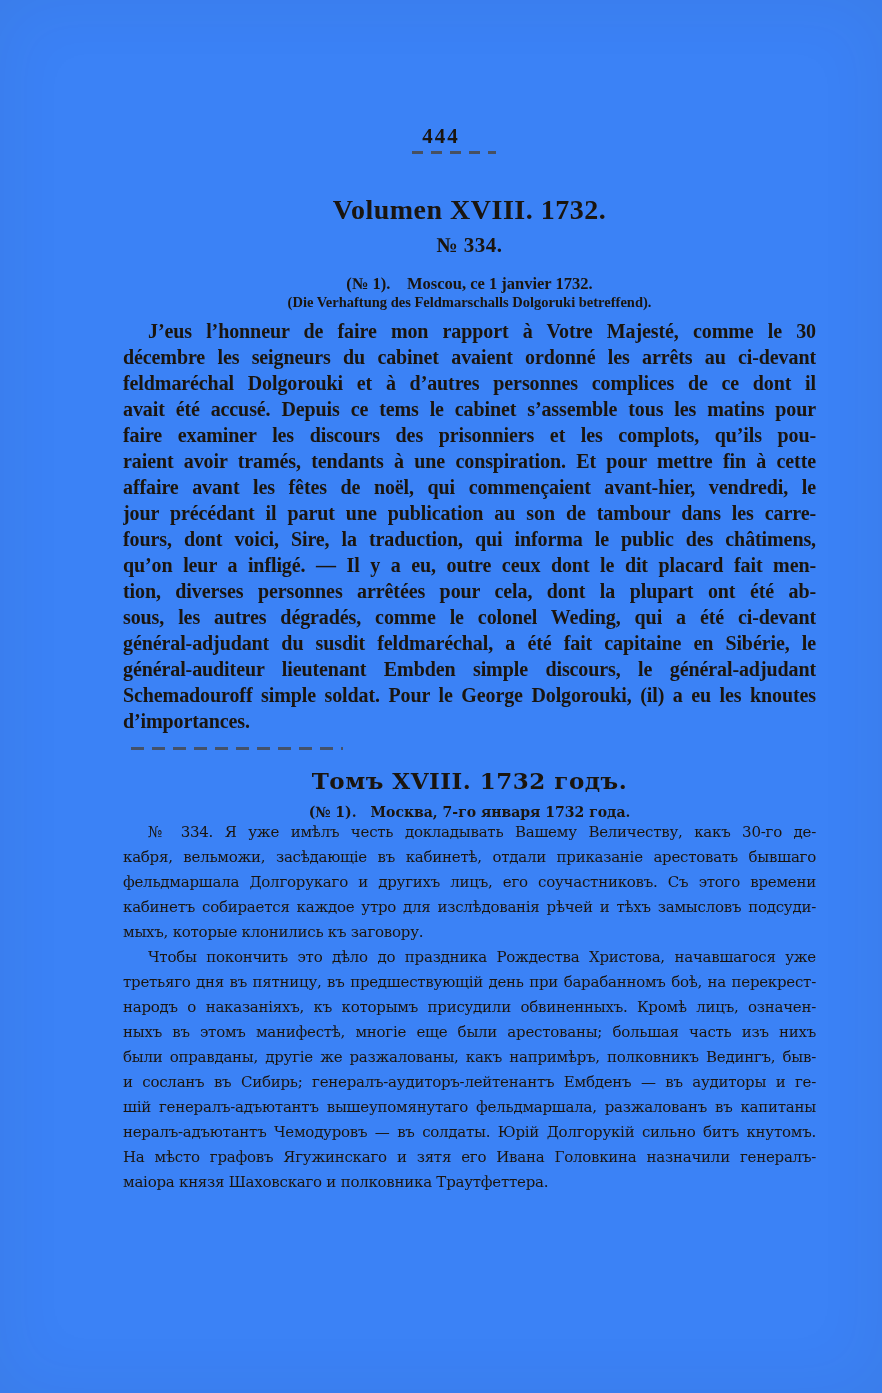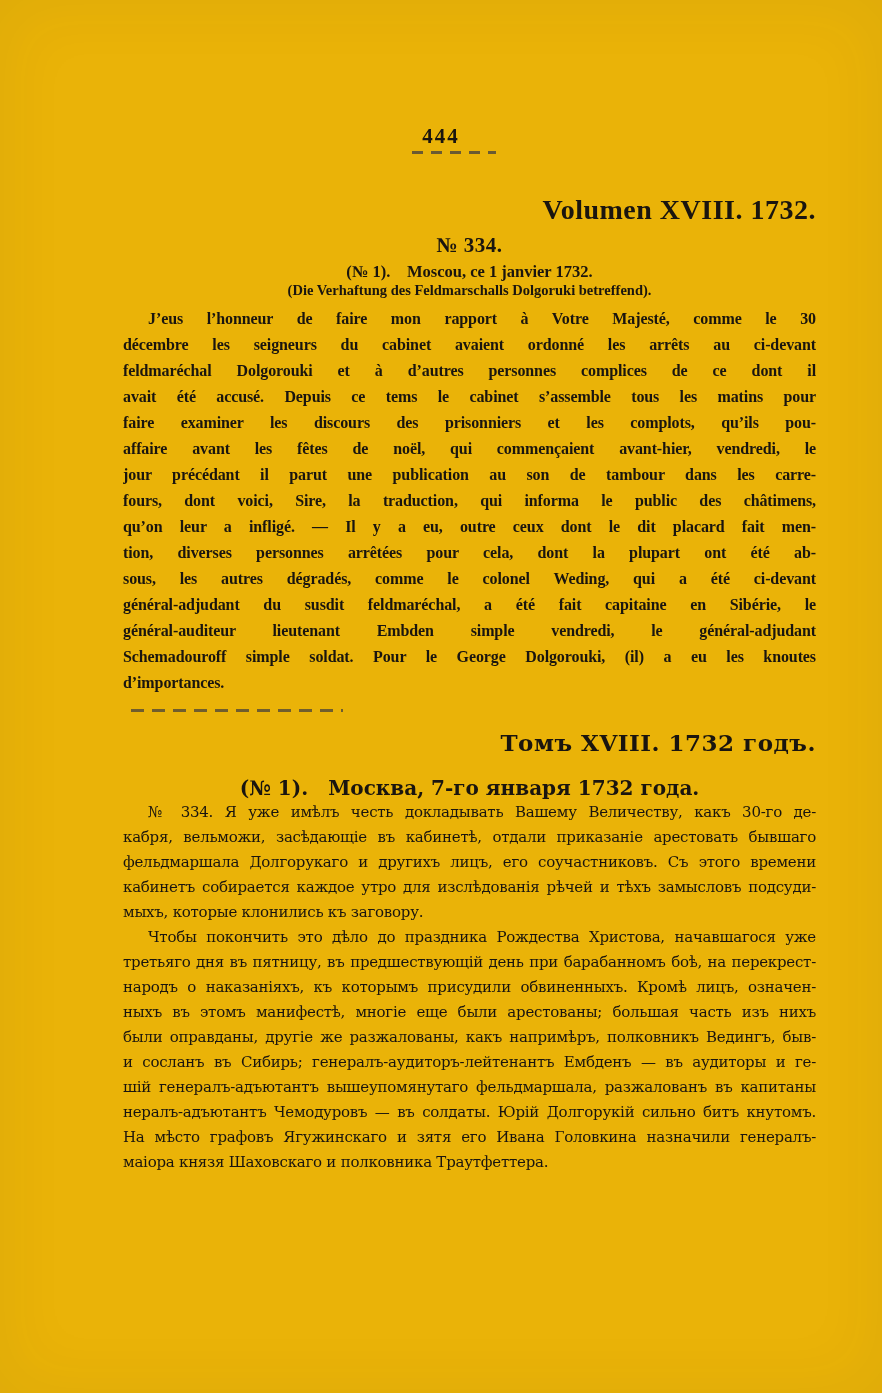--- a/index.html
+++ b/index.html
@@ -1,20 +1,20 @@
 <!DOCTYPE html>
 <html><head>
 <meta charset="utf-8">
 <style>
   html, body { margin: 0; padding: 0; }
   .page {
     position: relative;
     width: 882px;
     height: 1393px;
-    background: #eab308;
+    background: #3b82f6;
     color: #1a150f;
     overflow: hidden;
     box-shadow: inset 0 0 70px rgba(60,55,45,0.07);
     font-family: "Liberation Serif", "DejaVu Serif", serif;
   }
   .content { margin: 0 66px 0 123px; } 
 
   
   .pagenum {
     padding-top: 124px;
@@ -28,34 +28,34 @@
     height: 3px;
     margin: 2px auto 0 auto;
     transform: translateX(13px);
     background: repeating-linear-gradient(90deg, #4a443c 0 11px, transparent 11px 19px);
     opacity: .8;
   }
 
   
   .vol-heading {
     margin: 40px 0 0 0;
-    text-align: right;
+    text-align: center;
     font-weight: bold;
     font-size: 28px;
     letter-spacing: .5px;
   }
   .entry-heading {
     margin: 7px 0 0 0;
     text-align: center;
     font-weight: bold;
     font-size: 21px;
     letter-spacing: .5px;
   }
   .dateline {
-    margin-top: 4px;
+    margin-top: 16px;
     text-align: center;
     font-weight: bold;
     font-size: 16.5px;
   }
   .subject {
     text-align: center;
     font-weight: bold;
     font-size: 14.5px;
   }
 
@@ -63,37 +63,37 @@
   .para .tline {
     text-align: justify;
     text-align-last: justify;
     overflow: hidden;
   }
   .para .tline:first-child { text-indent: 25px; }
   .para .tline:last-child { text-align-last: left; }
 
   .french-para {
     margin-top: 7px;
-    font-size: 16px;
+    font-size: 20px;
     font-weight: bold;
     line-height: 26px;
     letter-spacing: -0.1px;
   }
 
   .divider {
     margin: 13px 0 0 8px;
     width: 212px;
     height: 3px;
     background: repeating-linear-gradient(90deg, #47413a 0 13px, transparent 13px 21px);
     opacity: .75;
   }
 
   .cyr { font-family: "DejaVu Serif", serif; }
   .vol-heading.cyr { margin-top: 17px; font-size: 23px; }
-  .dateline.cyr { margin-top: 20px; font-size: 20px; }
+  .dateline.cyr { margin-top: 10px; font-size: 14px; }
   .russian-para {
     font-size: 15px;
     line-height: 25px;
     letter-spacing: -0.25px;
   }
   .russian-para.first { }
 </style>
 </head>
 <body>
 
@@ -110,28 +110,29 @@
       <div class="vol-heading">Volumen XVIII. 1732.</div>
       <div class="entry-heading">№ 334.</div>
       <div class="dateline">(№ 1). Moscou, ce 1 janvier 1732.</div>
       <div class="subject">(Die Verhaftung des Feldmarschalls Dolgoruki betreffend).</div>
       <div class="para french-para">
           <div class="tline">J’eus l’honneur de faire mon rapport à Votre Majesté, comme le 30</div>
           <div class="tline">décembre les seigneurs du cabinet avaient ordonné les arrêts au ci-devant</div>
           <div class="tline">feldmaréchal Dolgorouki et à d’autres personnes complices de ce dont il</div>
           <div class="tline">avait été accusé. Depuis ce tems le cabinet s’assemble tous les matins pour</div>
           <div class="tline">faire examiner les discours des prisonniers et les complots, qu’ils pou-</div>
+          <div class="tline">raient avoir tramés, tendants à une conspiration. Et pour mettre fin à cette</div>
           <div class="tline">affaire avant les fêtes de noël, qui commençaient avant-hier, vendredi, le</div>
           <div class="tline">jour précédant il parut une publication au son de tambour dans les carre-</div>
           <div class="tline">fours, dont voici, Sire, la traduction, qui informa le public des châtimens,</div>
           <div class="tline">qu’on leur a infligé. — Il y a eu, outre ceux dont le dit placard fait men-</div>
           <div class="tline">tion, diverses personnes arrêtées pour cela, dont la plupart ont été ab-</div>
           <div class="tline">sous, les autres dégradés, comme le colonel Weding, qui a été ci-devant</div>
           <div class="tline">général-adjudant du susdit feldmaréchal, a été fait capitaine en Sibérie, le</div>
-          <div class="tline">général-auditeur lieutenant Embden simple vendredi, le général-adjudant</div>
+          <div class="tline">général-auditeur lieutenant Embden simple discours, le général-adjudant</div>
           <div class="tline">Schemadouroff simple soldat. Pour le George Dolgorouki, (il) a eu les knoutes</div>
           <div class="tline">d’importances.</div>
         </div>
     </section>
 
     <div class="divider"></div>
 
     <section>
       <div class="vol-heading cyr">Томъ XVIII. 1732 годъ.</div>
       <div class="dateline cyr">(№ 1). Москва, 7-го января 1732 года.</div>

